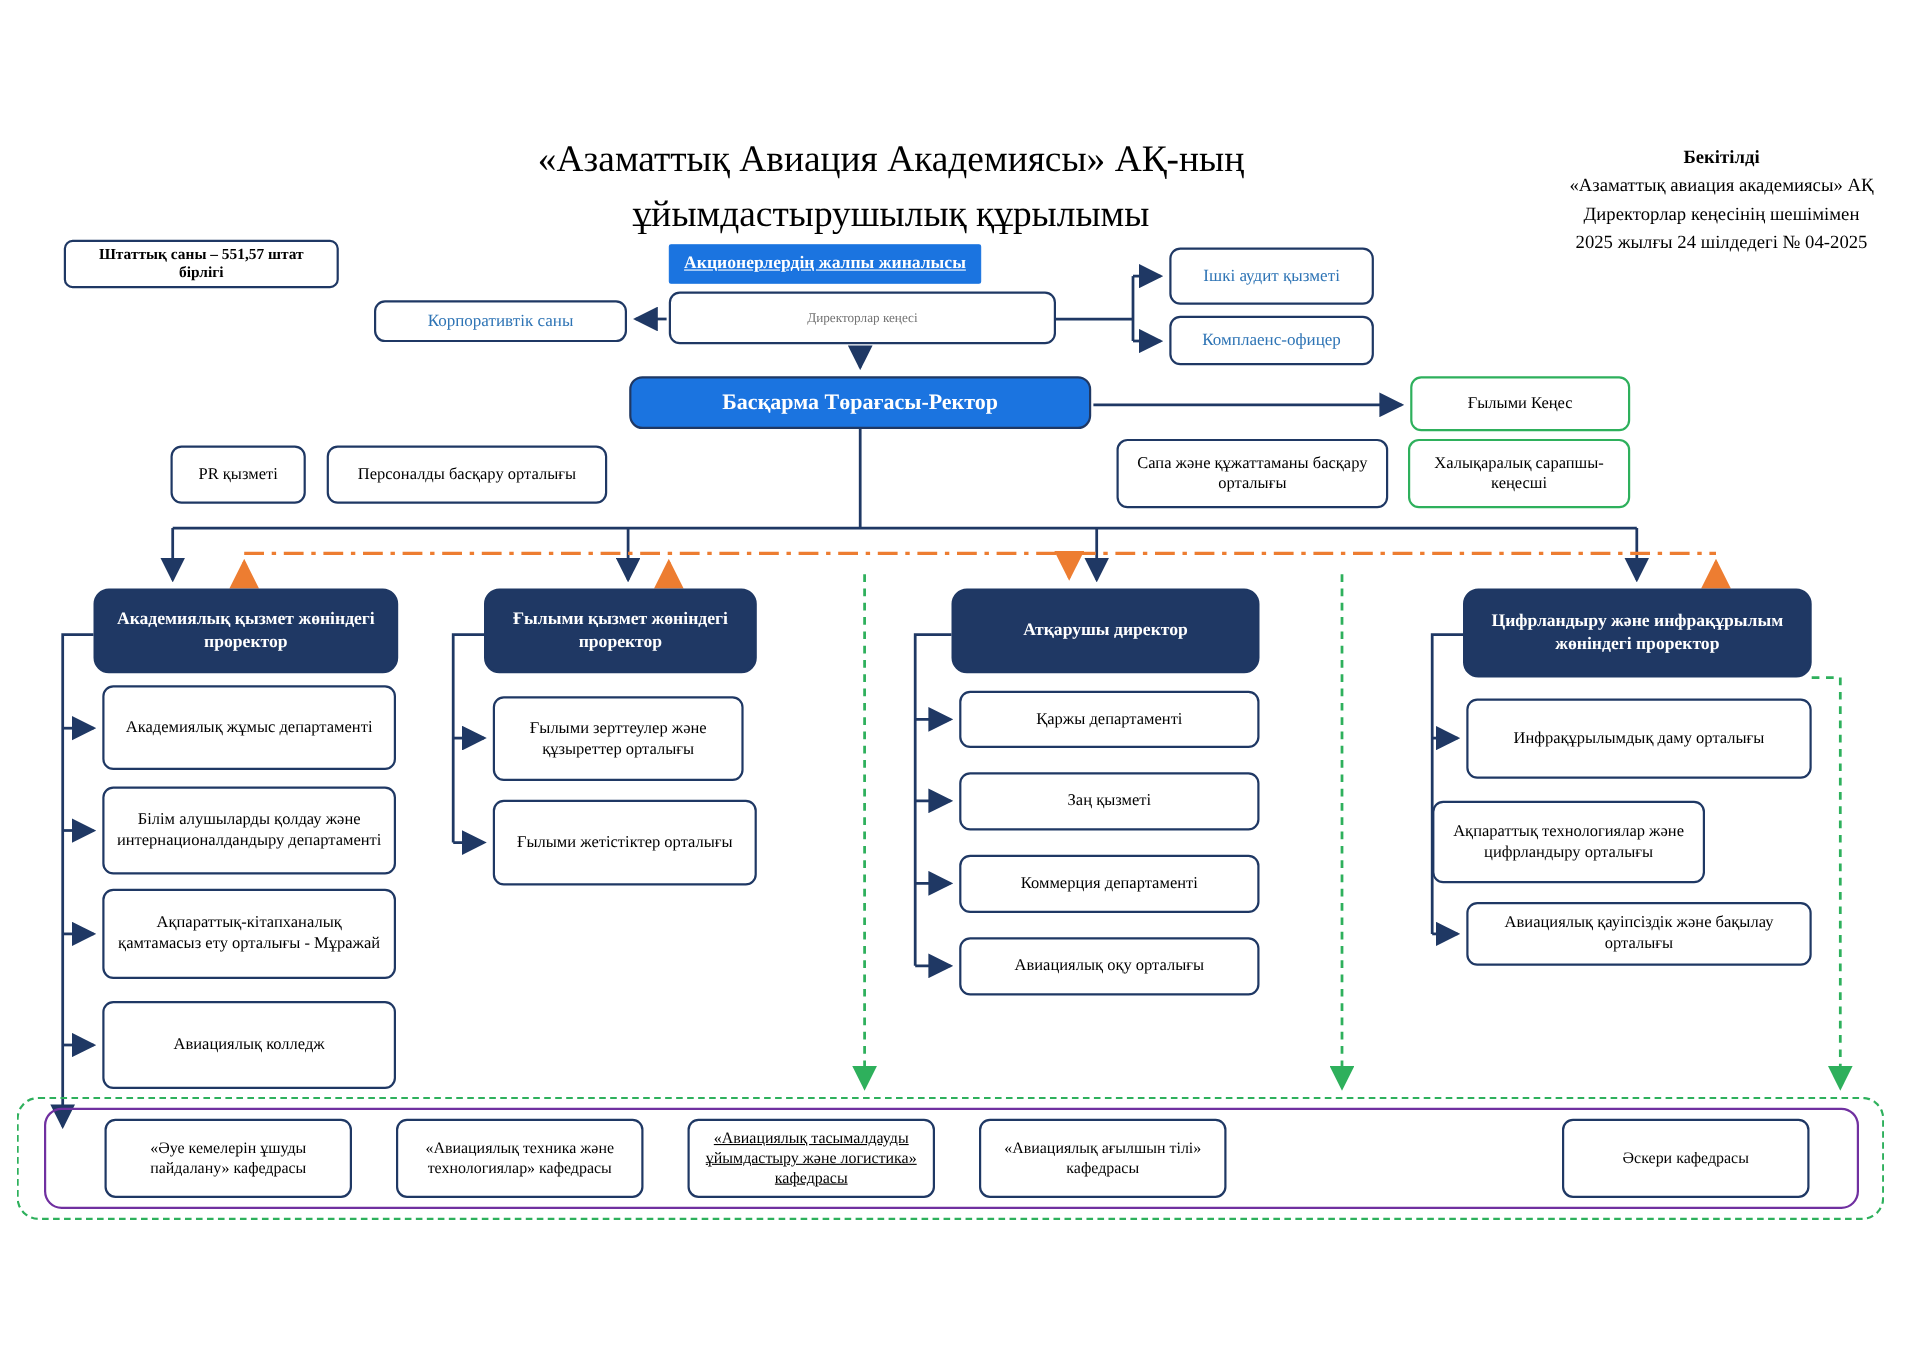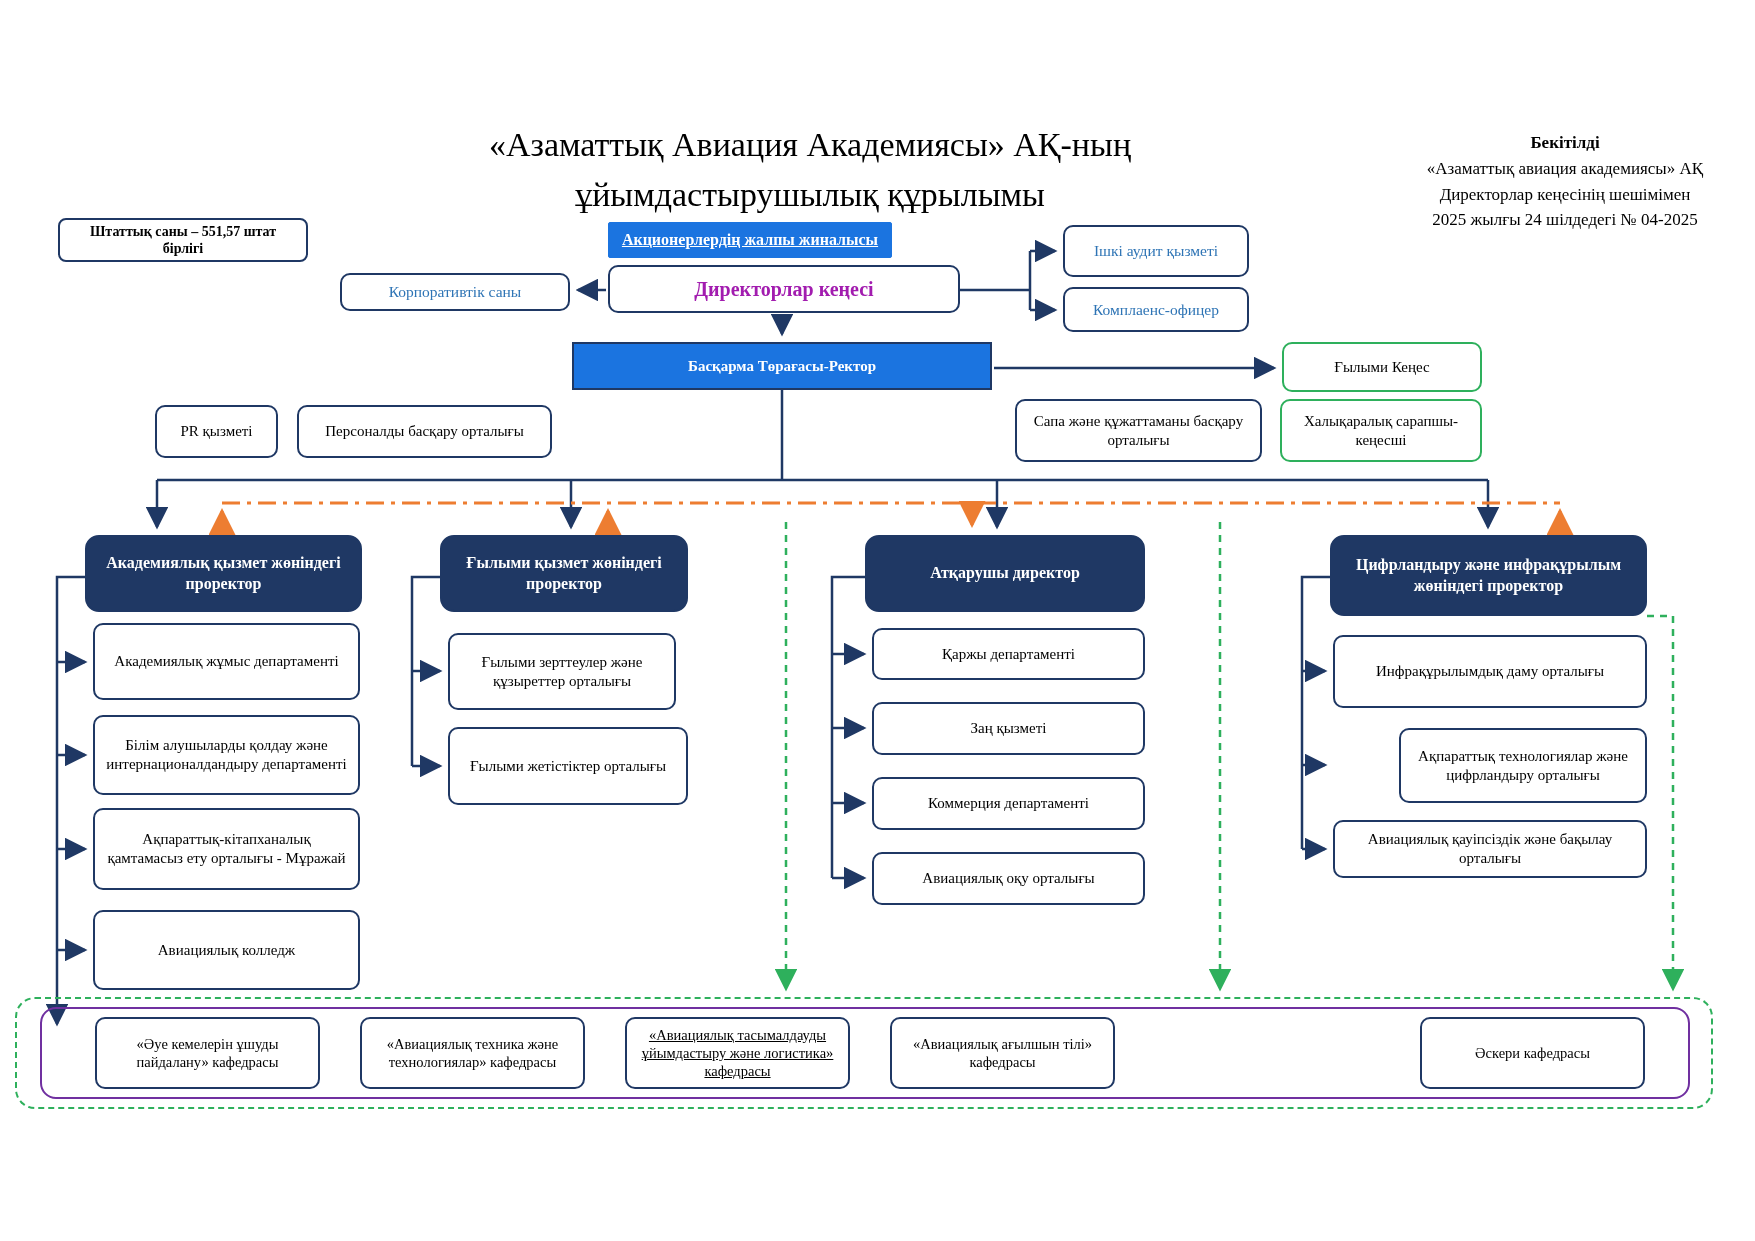--- a/index.html
+++ b/index.html
@@ -1,27 +1,27 @@
 <!DOCTYPE html>
 <html><head>
 <meta charset="utf-8">
 <style>
   html,body{margin:0;padding:0;background:#fff;}
   #canvas{position:relative;width:1755px;height:1241px;background:#fff;overflow:hidden;
           font-family:"Liberation Serif", serif;}
   .bx{position:absolute;box-sizing:border-box;background:#fff;border:2.5px solid #1f3864;
       border-radius:10px;display:flex;align-items:center;justify-content:center;text-align:center;
       font:15px/1.25 "Liberation Serif", serif;color:#000;padding:2px 10px;}
-  .blue{background:#1b74e0;color:#fff;font-weight:bold;border-radius:0;font-size:15px;}
+  .blue{background:#1b74e0;color:#fff;font-weight:bold;border-radius:12px;font-size:20px;}
   .sq{border:1px solid #1b74e0;border-radius:2px;font-size:16px;}
   .navyh{background:#1f3864;border-color:#1f3864;color:#fff;font-weight:bold;border-radius:14px;
          font-size:16px;line-height:1.3;}
   .greenb{border-color:#2eb05c;}
   .bluetext{color:#2e74b5;font-size:15.5px;}
-  .boardtext{color:#a21caf;font-weight:bold;font-size:20px;}
+  .boardtext{color:#737373;font-weight:normal;font-size:12px;}
   .dept{font-size:14.5px;}
   #title{position:absolute;left:350px;top:120px;width:920px;text-align:center;
          font-size:34px;line-height:50px;color:#000;}
   #approval{position:absolute;left:1378px;top:130px;width:374px;text-align:center;
             font-size:17px;line-height:1.52;color:#000;}
   #approval .b{font-weight:bold;}
   .zone{position:absolute;box-sizing:border-box;border-radius:20px;background:transparent;}
   #green-zone{border:2.5px dashed #2eb05c;}
   #purple-zone{border:2.5px solid #7030a0;border-radius:16px;}
   svg{position:absolute;left:0;top:0;}
@@ -126,21 +126,21 @@
   <div class="bx" style="left:448px;top:727px;width:240px;height:78px;">Ғылыми жетістіктер орталығы</div>
 
   <div class="bx navyh" style="left:865px;top:535px;width:280px;height:77px;">Атқарушы директор</div>
   <div class="bx" style="left:872px;top:628px;width:273px;height:52px;">Қаржы департаменті</div>
   <div class="bx" style="left:872px;top:702px;width:273px;height:53px;">Заң қызметі</div>
   <div class="bx" style="left:872px;top:777px;width:273px;height:53px;">Коммерция департаменті</div>
   <div class="bx" style="left:872px;top:852px;width:273px;height:53px;">Авиациялық оқу орталығы</div>
 
   <div class="bx navyh" style="left:1330px;top:535px;width:317px;height:81px;">Цифрландыру және инфрақұрылым жөніндегі проректор</div>
   <div class="bx" style="left:1333px;top:635px;width:314px;height:73px;">Инфрақұрылымдық даму орталығы</div>
-  <div class="bx" style="left:1399px;top:728px;width:248px;height:75px;">Ақпараттық технологиялар және цифрландыру орталығы</div>
+  <div class="bx" style="left:1302px;top:728px;width:248px;height:75px;">Ақпараттық технологиялар және цифрландыру орталығы</div>
   <div class="bx" style="left:1333px;top:820px;width:314px;height:58px;">Авиациялық қауіпсіздік және бақылау орталығы</div>
 
   <div id="green-zone" class="zone" style="left:15px;top:997px;width:1698px;height:112px;"></div>
   <div id="purple-zone" class="zone" style="left:40px;top:1007px;width:1650px;height:92px;"></div>
 
   <div class="bx dept" style="left:95px;top:1017px;width:225px;height:72px;">«Әуе кемелерін ұшуды пайдалану» кафедрасы</div>
   <div class="bx dept" style="left:360px;top:1017px;width:225px;height:72px;">«Авиациялық техника және технологиялар» кафедрасы</div>
   <div class="bx dept" style="left:625px;top:1017px;width:225px;height:72px;text-decoration:underline;">«Авиациялық тасымалдауды ұйымдастыру және логистика» кафедрасы</div>
   <div class="bx dept" style="left:890px;top:1017px;width:225px;height:72px;">«Авиациялық ағылшын тілі» кафедрасы</div>
   <div class="bx dept" style="left:1420px;top:1017px;width:225px;height:72px;">Әскери кафедрасы</div>

